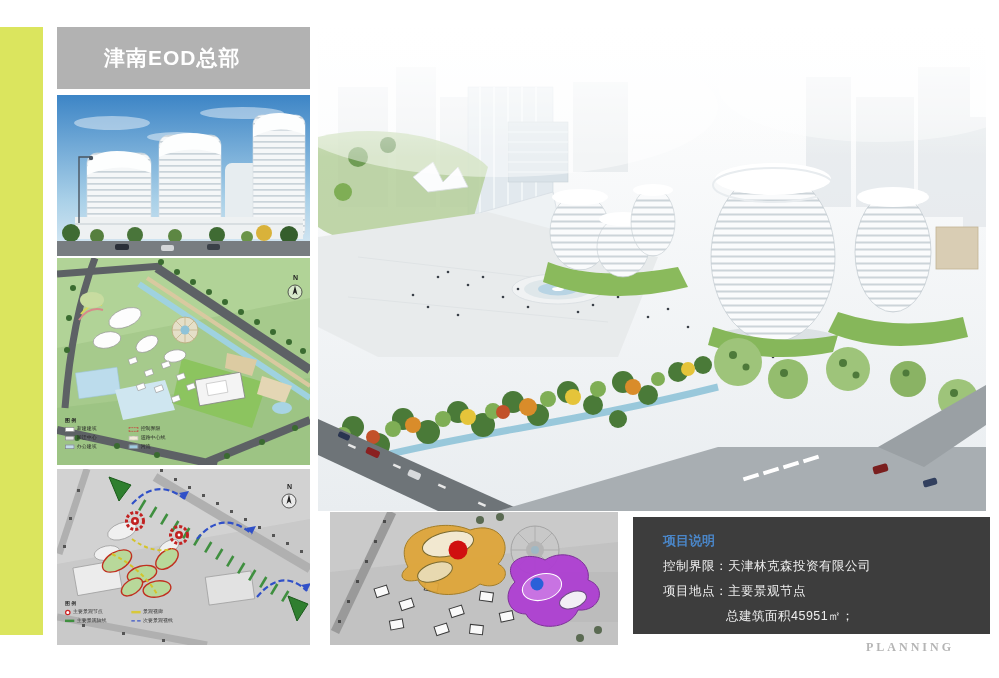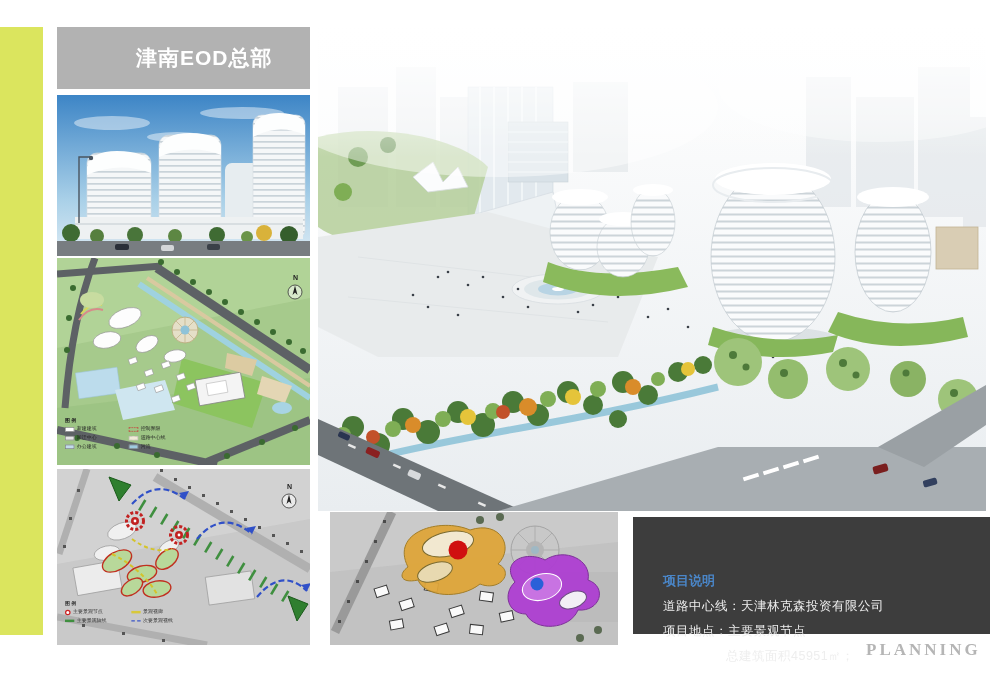--- a/index.html
+++ b/index.html
@@ -1,19 +1,19 @@
 <!DOCTYPE html>
 <html><head>
 <meta charset="utf-8">
 <style>
   html,body{margin:0;padding:0;background:#fff;font-family:"Liberation Sans",sans-serif;}
   .board{position:relative;width:999px;height:678px;background:#fff;overflow:hidden;}
   .accent-bar{position:absolute;left:0;top:27px;width:43px;height:608px;}
   .title-bar{position:absolute;left:57px;top:27px;width:253px;height:62px;display:flex;align-items:center;}
-  .title-bar span{color:#fff;font-size:21px;font-weight:bold;letter-spacing:1px;padding-left:47px;margin-left:32px;}
+  .title-bar span{color:#fff;font-size:21px;font-weight:bold;letter-spacing:1px;padding-left:47px;}
   .panel{position:absolute;overflow:hidden;}
   .panel svg{display:block;width:100%;height:100%;}
   .photo-panel{left:57px;top:95px;width:253px;height:161px;}
   .master-plan-panel{left:57px;top:258px;width:253px;height:207px;}
   .analysis-panel{left:57px;top:469px;width:253px;height:176px;}
   .main-render{left:318px;top:27px;width:668px;height:484px;}
   .bottom-plan{left:330px;top:512px;width:288px;height:133px;}
   .legend{position:absolute;font-size:8px;line-height:1.25;transform:scale(.62);transform-origin:0 0;color:#222;width:200px;}
   .legend-title{font-weight:bold;margin-bottom:3px;}
   .legend-grid{display:grid;grid-template-columns:auto auto;gap:4px 14px;}
@@ -25,26 +25,26 @@
   .sw-centerline{background:#f0ead6;border:1px dotted #999;}
   .sw-office{background:#c2dcec;}
   .sw-river{background:#9fcbe0;}
   .sw-node{width:9px;height:9px;border:2px solid #c22;border-radius:50%;background:#fff;}
   .sw-corridor{background:#d8c83a;border:none;height:4px;}
   .sw-axis{background:#3f8f3f;border:none;height:4px;}
   .sw-sight{background:transparent;border:none;border-top:2px dashed #3a55c8;height:0;}
   .mp-legend{left:8px;top:160px;}
   .an-legend{left:8px;top:132px;color:#333;}
   .info-box{position:absolute;left:633px;top:517px;width:357px;height:117px;color:#eee;font-size:12.5px;}
-  .info-inner{position:relative;padding:15px 30px 0 30px;margin-top:40px;}
+  .info-inner{position:relative;padding:15px 30px 0 30px;}
   .info-title{font-weight:bold;font-size:13px;margin-bottom:8px;}
   .info-line{margin-bottom:8px;letter-spacing:.5px;position:relative;}
   .info-line .right{position:absolute;left:202px;top:0;}
   .info-line.indent{padding-left:63px;}
-  .planning{position:absolute;left:866px;top:640px;font-family:"Liberation Serif",serif;font-weight:bold;font-size:17px;letter-spacing:3px;color:#b5b5b5;}
+  .planning{position:absolute;left:866px;top:640px;font-family:"Liberation Serif",serif;font-weight:bold;font-size:12px;letter-spacing:3px;color:#b5b5b5;}
 </style>
 </head>
 <body>
 
 <div class="board">
 
   <div class="accent-bar" style="background:#dbe55e;"></div>
 
   <div class="title-bar" style="background:#b2b2b2;">
     <span>津南EOD总部</span>
@@ -581,21 +581,21 @@
           <circle cx="170" cy="5" r="4"></circle>
           <circle cx="268" cy="118" r="4"></circle>
           <circle cx="250" cy="126" r="4"></circle>
       </g>
     </svg>
   </div>
 
   <div class="info-box" style="background:#3d3d3d;">
     <div class="info-inner">
       <div class="info-title" style="color:#4a86c8;">项目说明</div>
-      <div class="info-line">道路中心线：天津林克森投资有限公司</div>
+      <div class="info-line">控制界限：天津林克森投资有限公司</div>
       <div class="info-line">
         <span>项目地点：主要景观节点</span>
       </div>
       <div class="info-line indent">总建筑面积45951㎡；</div>
     </div>
   </div>
 
   <div class="planning">PLANNING</div>
 
 </div>

